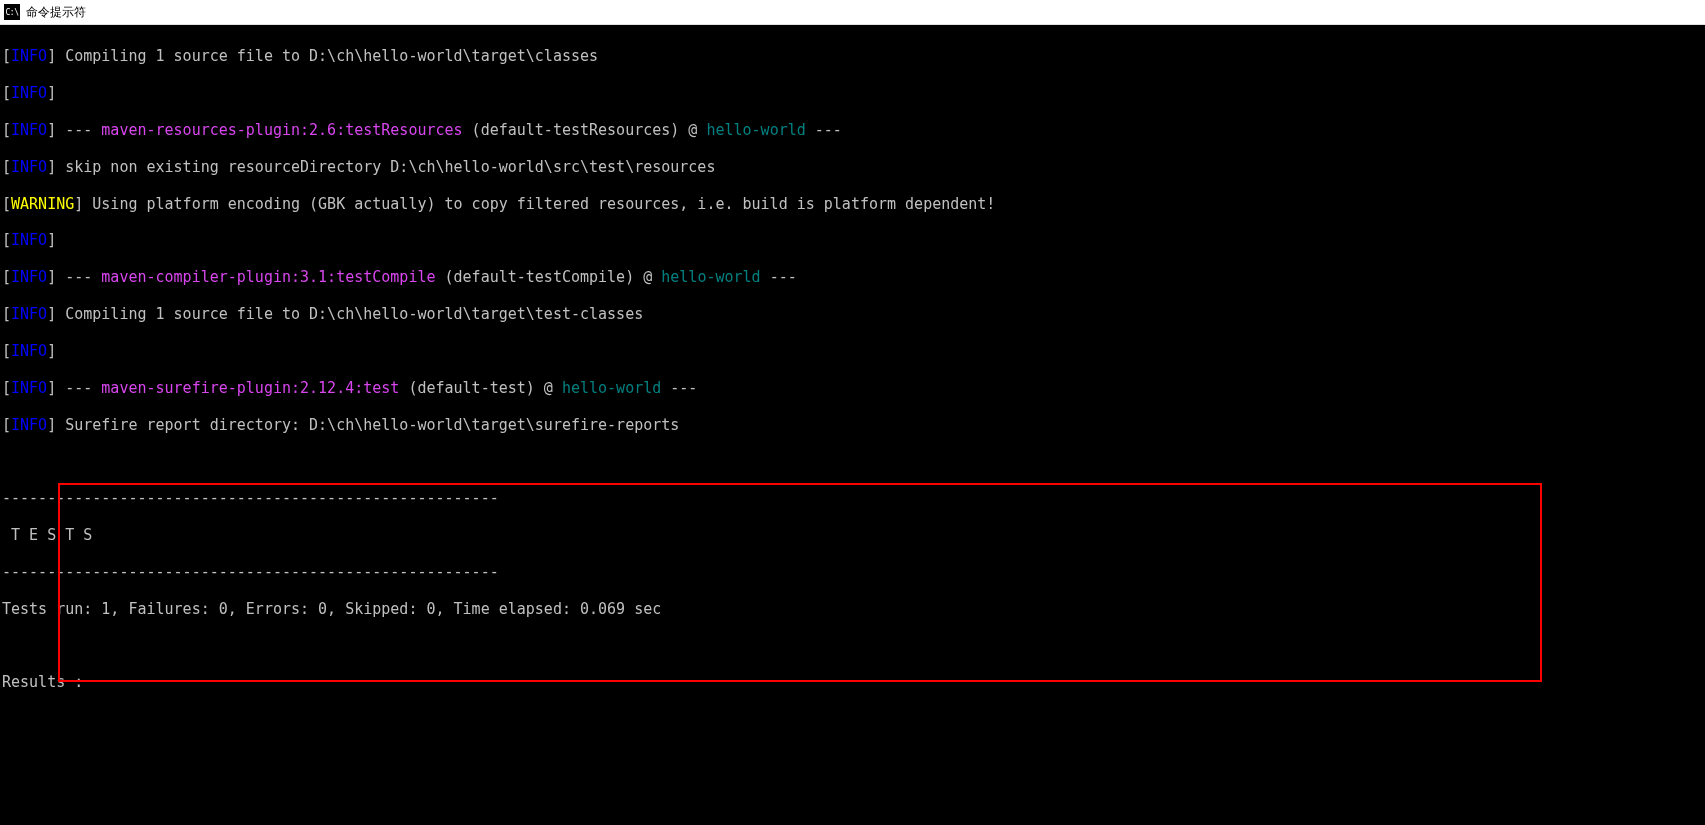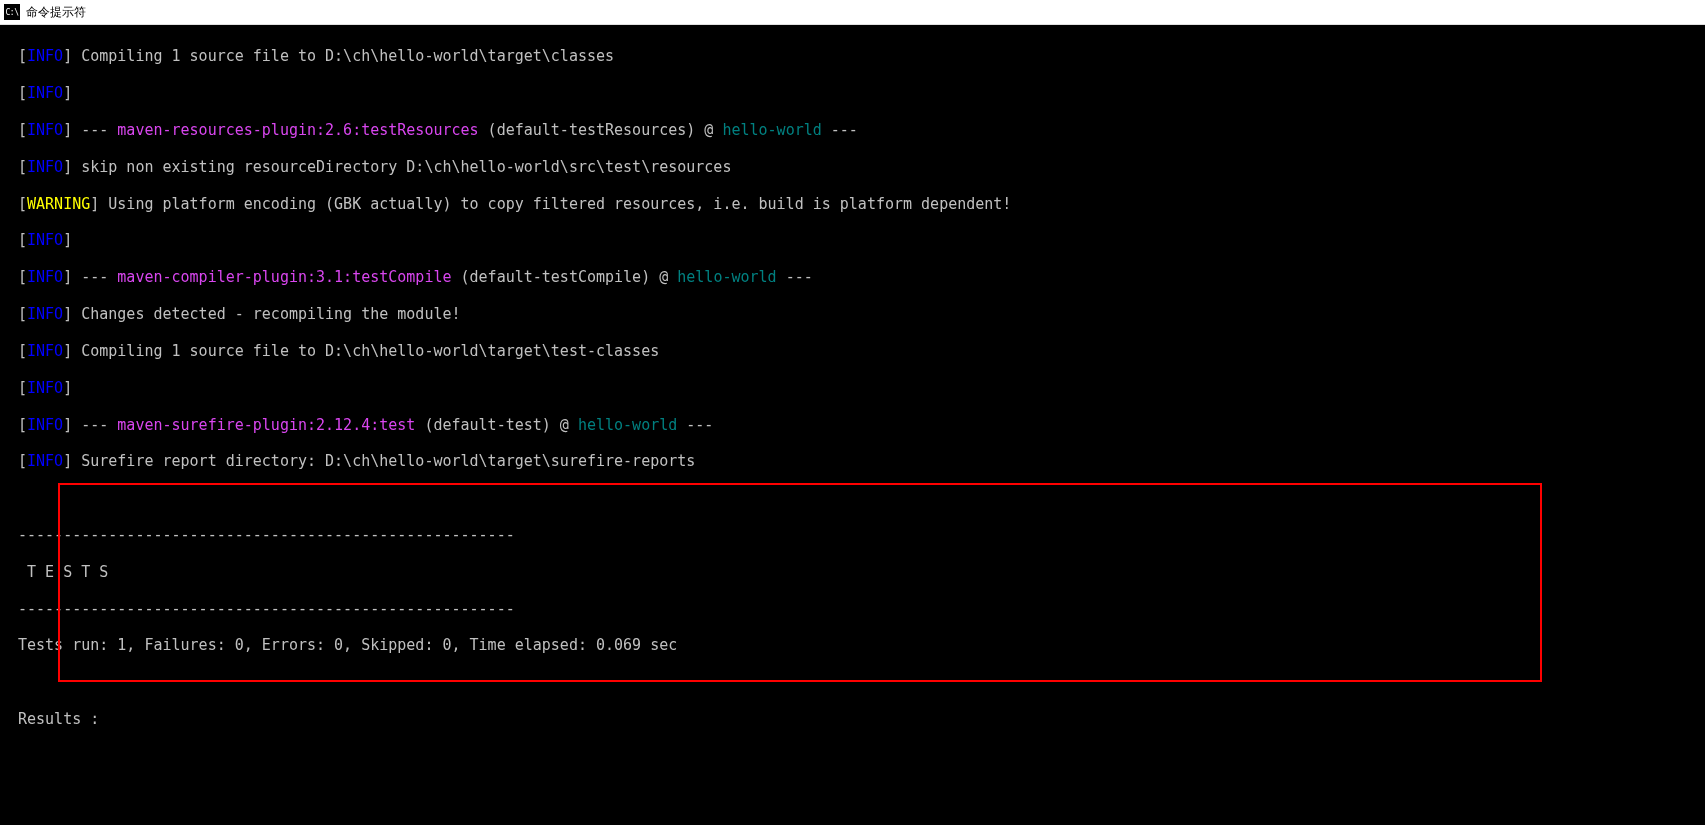--- a/index.html
+++ b/index.html
@@ -40,21 +40,21 @@
     height: calc(100% - 24px);
     font-family: "NSimSun", "SimSun", "Consolas", monospace;
     font-size: 15px;
     line-height: 18.4px;
     white-space: pre;
     color: #c0c0c0;
     padding: 4px 0 0 2px;
     box-sizing: border-box;
     position: relative;
   }
-  .line { min-height: 18.4px; margin-left: 16px; }
+  .line { min-height: 18.4px; }
   .b  { color: #c0c0c0; }
   .lb { color: #0000ff; }
   .ly { color: #ffff00; }
   .dg { color: #008080; }
   .gg { color: #d946ef; }
   .highlight-box {
     position: absolute;
     border: 2px solid #ff0000;
     left: 58px;
     top: 458px;
@@ -72,21 +72,20 @@
 </div>
 
 <div class="terminal">
 <div class="line"><span class="b">[</span><span class="lb">INFO</span><span class="b">] </span><span class="b">Compiling 1 source file to D:\ch\hello-world\target\classes</span></div>
 <div class="line"><span class="b">[</span><span class="lb">INFO</span><span class="b">]</span></div>
 <div class="line"><span class="b">[</span><span class="lb">INFO</span><span class="b">] </span><span class="b">--- </span><span class="gg">maven-resources-plugin:2.6:testResources</span><span class="b"> (default-testResources) @ </span><span class="dg">hello-world</span><span class="b"> ---</span></div>
 <div class="line"><span class="b">[</span><span class="lb">INFO</span><span class="b">] </span><span class="b">skip non existing resourceDirectory D:\ch\hello-world\src\test\resources</span></div>
 <div class="line"><span class="b">[</span><span class="ly">WARNING</span><span class="b">]</span><span class="b"> Using platform encoding (GBK actually) to copy filtered resources, i.e. build is platform dependent!</span></div>
 <div class="line"><span class="b">[</span><span class="lb">INFO</span><span class="b">]</span></div>
 <div class="line"><span class="b">[</span><span class="lb">INFO</span><span class="b">] </span><span class="b">--- </span><span class="gg">maven-compiler-plugin:3.1:testCompile</span><span class="b"> (default-testCompile) @ </span><span class="dg">hello-world</span><span class="b"> ---</span></div>
-<div class="line"><span class="b">[</span><span class="lb">INFO</span><span class="b">] </span><span class="b">Changes detected - recompiling the module!</span></div>
 <div class="line"><span class="b">[</span><span class="lb">INFO</span><span class="b">] </span><span class="b">Compiling 1 source file to D:\ch\hello-world\target\test-classes</span></div>
 <div class="line"><span class="b">[</span><span class="lb">INFO</span><span class="b">]</span></div>
 <div class="line"><span class="b">[</span><span class="lb">INFO</span><span class="b">] </span><span class="b">--- </span><span class="gg">maven-surefire-plugin:2.12.4:test</span><span class="b"> (default-test) @ </span><span class="dg">hello-world</span><span class="b"> ---</span></div>
 <div class="line"><span class="b">[</span><span class="lb">INFO</span><span class="b">] </span><span class="b">Surefire report directory: D:\ch\hello-world\target\surefire-reports</span></div>
 <div class="line"> </div>
 <div class="line b">-------------------------------------------------------</div>
 <div class="line b"> T E S T S</div>
 <div class="line b">-------------------------------------------------------</div>
 <div class="line b">Tests run: 1, Failures: 0, Errors: 0, Skipped: 0, Time elapsed: 0.069 sec</div>
 <div class="line"> </div>

